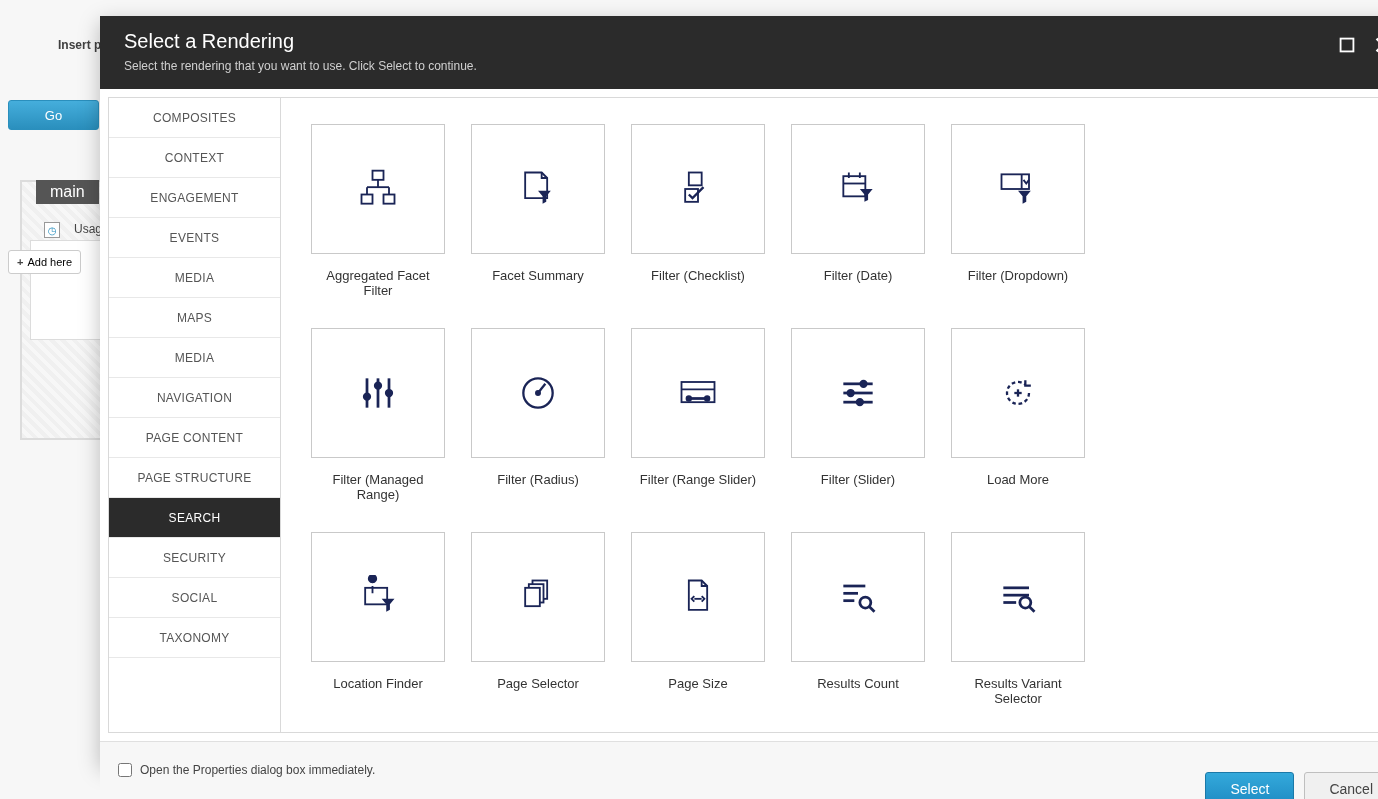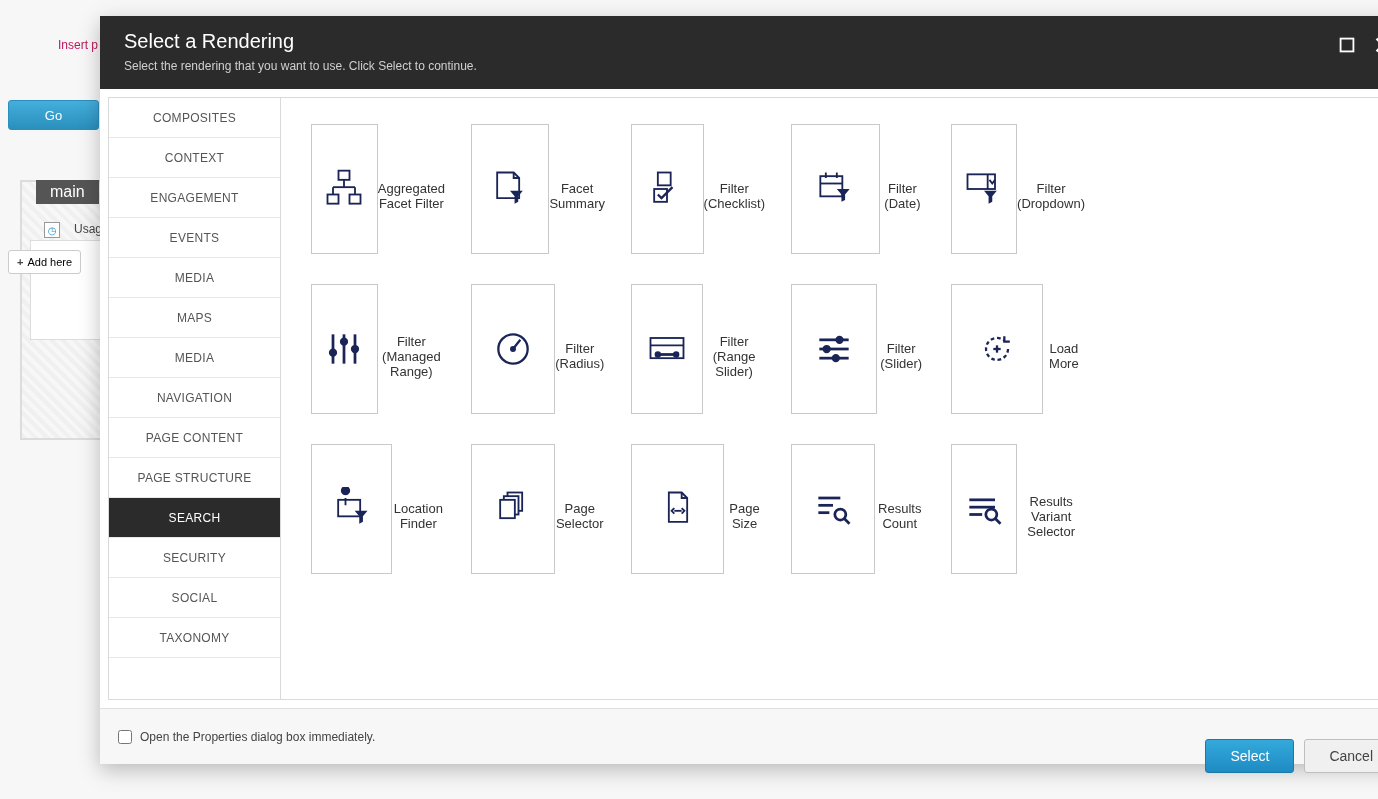--- a/index.html
+++ b/index.html
@@ -1,21 +1,21 @@
 <!DOCTYPE html>
 <html><head>
 <meta charset="utf-8">
 <style>
   * { box-sizing: border-box; margin: 0; padding: 0; }
   html, body { width: 1378px; height: 799px; font-family: "Segoe UI", Arial, sans-serif; background: #fff; overflow: hidden; }
   .bg { position: absolute; inset: 0; background: #f7f7f7; }
   .bg-diag { position: absolute; top: 180px; left: 20px; width: 1260px; height: 260px; border: 2px solid #dcdcdc; background: repeating-linear-gradient(45deg,#f0f0f0,#f0f0f0 4px,#f7f7f7 4px,#f7f7f7 8px); }
   .bg-inner { position: absolute; top: 240px; left: 30px; width: 1240px; height: 100px; border: 1px solid #dcdcdc; background: #fff; }
   .go-btn { position: absolute; top: 100px; left: 8px; width: 91px; height: 30px; border: 1px solid #2a8fbd; border-radius: 3px; background: linear-gradient(#45aedc,#2a8fbd); color: #fff; font-size: 13px; }
-  .insert-placeholder { position: absolute; top: 38px; left: 58px; font-size: 12px; color: #be185d; }
+  .insert-placeholder { position: absolute; top: 38px; left: 58px; font-size: 12px; color: #404040; font-weight: bold; }
   .tab-main { position: absolute; top: 180px; left: 36px; height: 24px; padding: 0 14px; background: #555; color: #fff; font-size: 16px; display: flex; align-items: center; }
   .usage { position: absolute; top: 222px; left: 74px; font-size: 12px; color: #444; }
   .usage-icon { position:absolute; top:222px; left:44px; width:16px; height:16px; border:1px solid #999; background:#fff; font-size:10px; display:flex; align-items:center; justify-content:center; color:#2a8fbd;}
   .add-here { position: absolute; top: 250px; left: 8px; height: 24px; padding: 0 8px; border: 1px solid #ccc; border-radius: 3px; background: #fff; font-size: 11px; display: flex; align-items: center; gap: 4px; }
   .add-here::before { content:"+"; color:#444; font-weight:bold; }
 
   
   .modal { position: absolute; top: 16px; left: 100px; width: 1316px; height: 748px; background: #fff; box-shadow: 0 6px 20px rgba(0,0,0,.25); display: flex; flex-direction: column; }
   .modal-header { background: #2b2b2b; color: #fff; padding: 14px 24px 16px; position: relative; }
   .modal-title { font-size: 20px; font-weight: 400; }
@@ -25,21 +25,21 @@
   .modal-close { right: 22px; }
   .modal-max svg, .modal-close svg { width: 100%; height: 100%; }
 
   .modal-body { flex: 1; display: flex; background: #fff; padding: 8px; gap: 0; }
   .panel { display: flex; border: 1px solid #d9d9d9; flex: 1; overflow: hidden; }
   .sidebar { width: 172px; border-right: 1px solid #d9d9d9; overflow-y: auto; }
   .sidebar-item { height: 40px; display: flex; align-items: center; justify-content: center; font-size: 12px; color: #555; border-bottom: 1px solid #e8e8e8; cursor: pointer; letter-spacing: .3px; }
   .sidebar-item.selected { background: #2b2b2b; color: #fff; }
   .grid-wrap { flex: 1; position: relative; overflow-y: scroll; padding: 26px 30px; }
   .grid { display: grid; grid-template-columns: repeat(5, 134px); gap: 30px 26px; justify-content: start; }
-  .tile { width: 134px; display: flex; flex-direction: row; align-items: center; cursor: pointer; }
+  .tile { width: 134px; display: flex; flex-direction: column; align-items: center; cursor: pointer; }
   .tile-box { width: 134px; height: 130px; border: 1px solid #c9c9c9; display: flex; align-items: center; justify-content: center; }
   .tile-box svg { width: 44px; height: 44px; }
   .tile-label { margin-top: 14px; font-size: 13px; color: #333; text-align: center; }
 
   .modal-footer { height: 56px; border-top: 1px solid #e0e0e0; background: #f7f7f7; display: flex; align-items: center; padding: 0 18px; }
   .chk-wrap { display: flex; align-items: center; gap: 8px; font-size: 12px; color: #444; }
   .chk-wrap input { width: 14px; height: 14px; }
   .spacer { flex: 1; }
   .btn { height: 34px; padding: 0 24px; border-radius: 3px; font-size: 14px; cursor: pointer; margin-top: 39px; }
   .btn-primary { background: linear-gradient(#34a9db,#1e8bc3); border: 1px solid #1b79a8; color: #fff; margin-right: 10px; }

